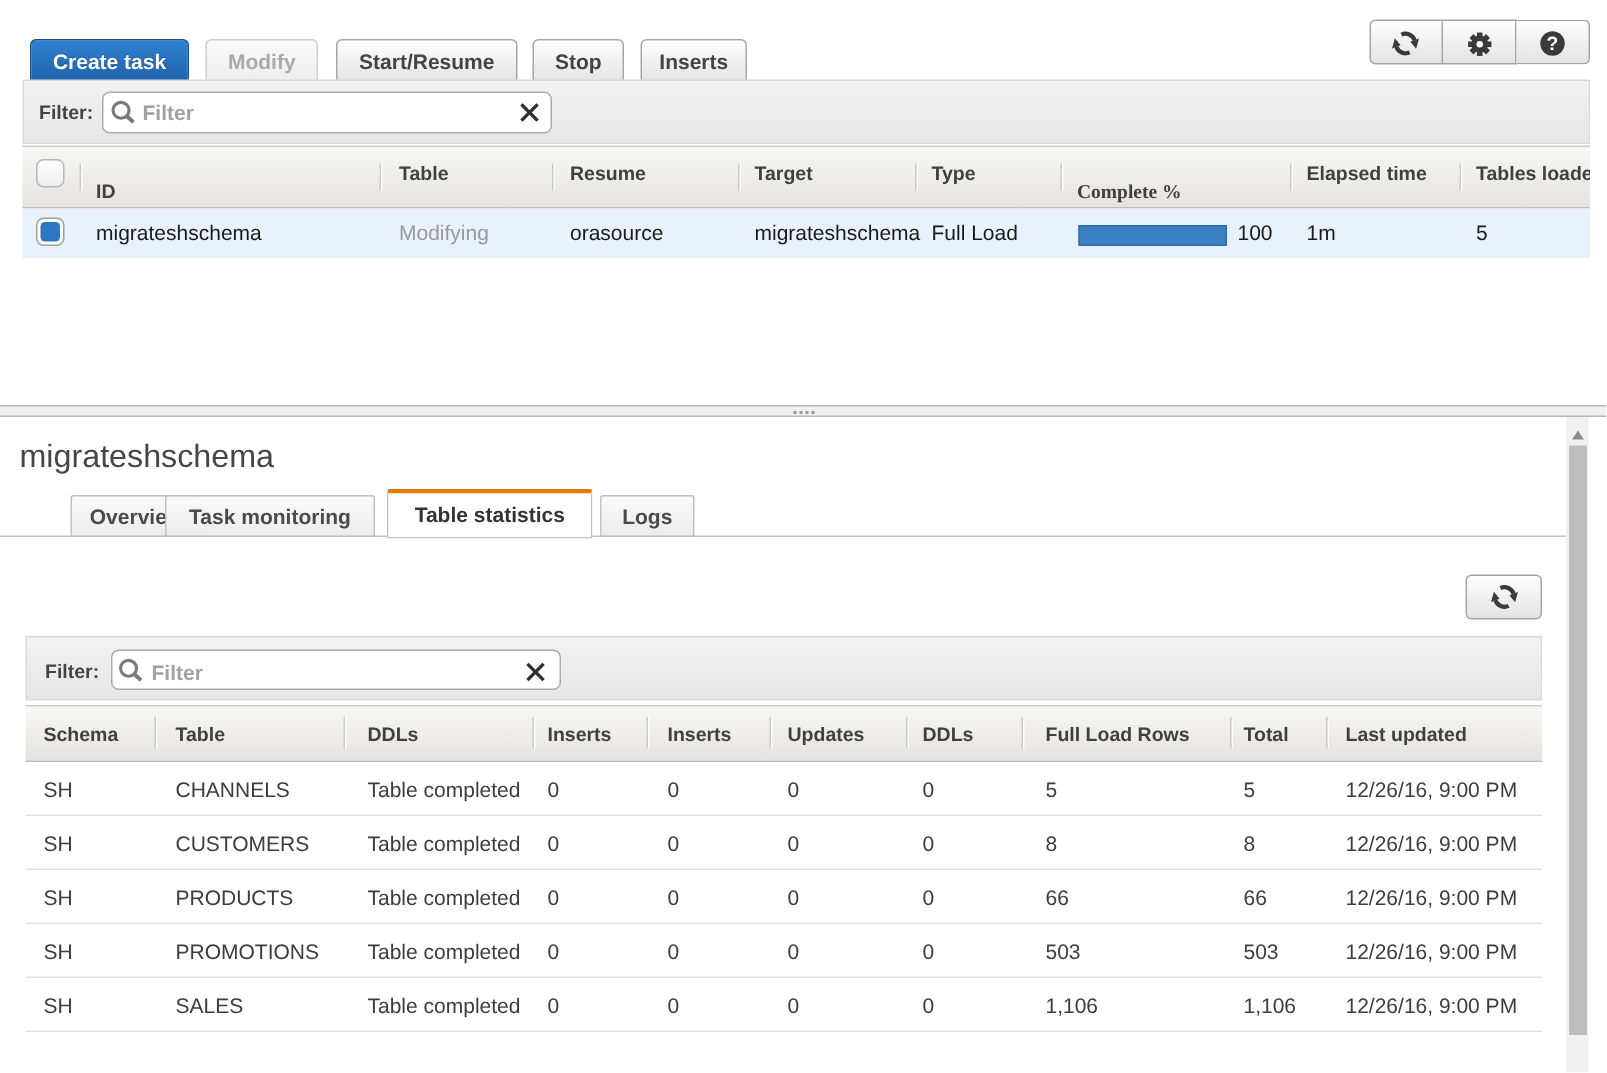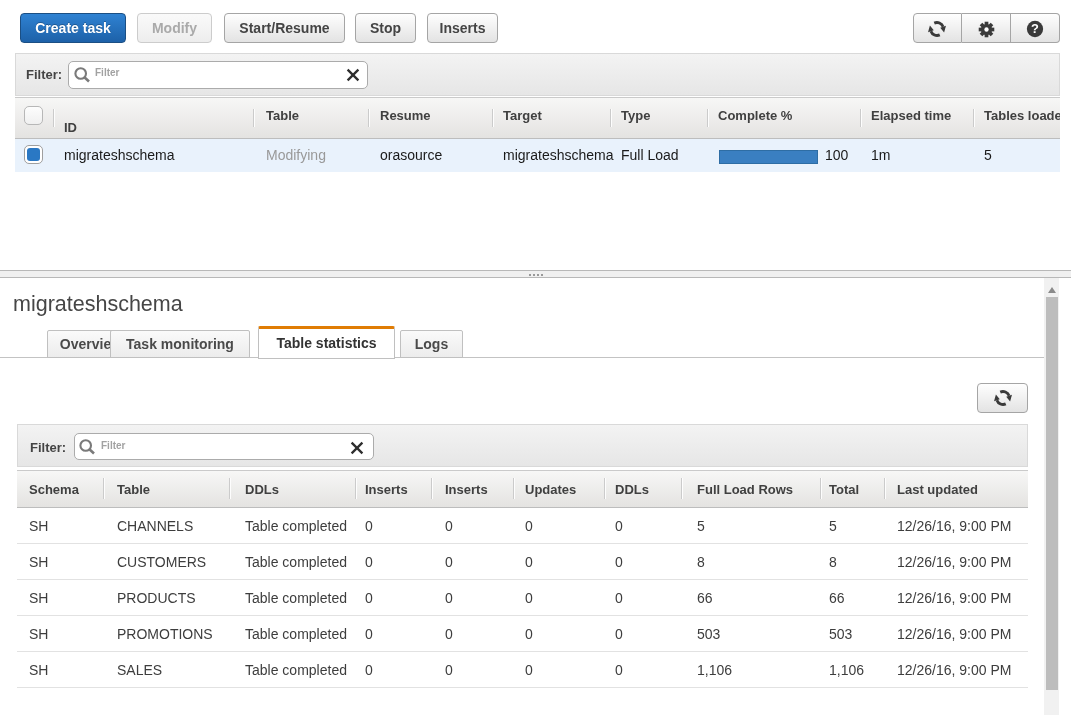--- a/index.html
+++ b/index.html
@@ -1,19 +1,19 @@
 <!DOCTYPE html>
 <html><head>
 <meta charset="utf-8">
 <style>
 * { margin:0; padding:0; box-sizing:border-box; }
 html,body { width:1071px; height:715px; background:#fff; font-family:"Liberation Sans", sans-serif; overflow:hidden; position:relative; }
 .abs { position:absolute; }
 .btn {
-  position:absolute; height:30px; top:13px;
+  position:absolute; height:30px; top:26px;
   background:linear-gradient(#fefefe,#e3e3e3);
   border:1px solid #a5a5a5; border-radius:4px;
   color:#444; font-size:14px; font-weight:bold; text-align:center; line-height:28px;
 }
 .btn-primary {
   background:linear-gradient(#2f82d2,#1d61a8);
   border:1px solid #1b4f84; color:#fff;
   text-shadow:0 -1px 0 rgba(0,0,0,0.25);
 }
 .btn-disabled {
@@ -21,21 +21,21 @@
   border:1px solid #cccccc; color:#aaa;
 }
 .filterbar {
   position:absolute; background:linear-gradient(#f3f3f3,#e6e6e6);
   border:1px solid #d9d9d9;
 }
 .filterlabel { position:absolute; font-size:13px; font-weight:bold; color:#444; }
 .finput {
   position:absolute; background:#fff; border:1px solid #ababab; border-radius:5px;
 }
-.ph { position:absolute; color:#a2a2a2; font-size:10px; font-weight:bold; }
+.ph { position:absolute; color:#a2a2a2; font-size:14px; font-weight:bold; }
 .thead {
   position:absolute; background:linear-gradient(#f7f7f6,#e4e3e1);
   border-top:1px solid #cacaca; border-bottom:1px solid #bdbdbd;
 }
 .hsep { position:absolute; width:1px; background:#cbcbcb; box-shadow:1px 0 0 #fdfdfd; }
 .hcell { position:absolute; font-size:13px; font-weight:bold; color:#404040; white-space:nowrap; }
 .tcell { position:absolute; font-size:14px; color:#1a1a1a; white-space:nowrap; }
 .cbox { position:absolute; width:19px; height:19px; border:1px solid #b7b7b7; border-radius:5px; background:linear-gradient(#fdfdfd,#f0f0f0); }
 .tab {
   position:absolute; background:linear-gradient(#fafafa,#ececec);
@@ -105,21 +105,21 @@
 <div class="hsep" style="left:492px; top:109px; height:18px;"></div>
 <div class="hsep" style="left:610px; top:109px; height:18px;"></div>
 <div class="hsep" style="left:707px; top:109px; height:18px;"></div>
 <div class="hsep" style="left:860px; top:109px; height:18px;"></div>
 <div class="hsep" style="left:973px; top:109px; height:18px;"></div>
 <div class="hcell" style="left:64px; top:120px;">ID</div>
 <div class="hcell" style="left:266px; top:108px;">Table</div>
 <div class="hcell" style="left:380px; top:108px;">Resume</div>
 <div class="hcell" style="left:503px; top:108px;">Target</div>
 <div class="hcell" style="left:621px; top:108px;">Type</div>
-<div class="hcell" style="left:718px; top:108px;">Complete %</div>
+<div class="hcell" style="left:718px; top:120px;font-family:Liberation Serif, serif;">Complete %</div>
 <div class="hcell" style="left:871px; top:108px;">Elapsed time</div>
 <div class="hcell" style="left:984px; top:108px;">Tables loaded</div>
 
 <div class="abs" style="left:15px; top:139px; width:1045px; height:33px; background:#e9f2fc;"></div>
 <div class="abs" style="left:24px; top:145px; width:19px; height:19px; border:1px solid #9f9f9f; border-radius:5px; background:#fff;"></div>
 <div class="abs" style="left:27px; top:148px; width:13px; height:13px; border-radius:3px; background:#2a78c4;"></div>
 <div class="tcell" style="left:64px; top:147px;">migrateshschema</div>
 <div class="tcell" style="left:266px; top:147px; color:#999;">Modifying</div>
 <div class="tcell" style="left:380px; top:147px;">orasource</div>
 <div class="tcell" style="left:503px; top:147px;">migrateshschema</div>

